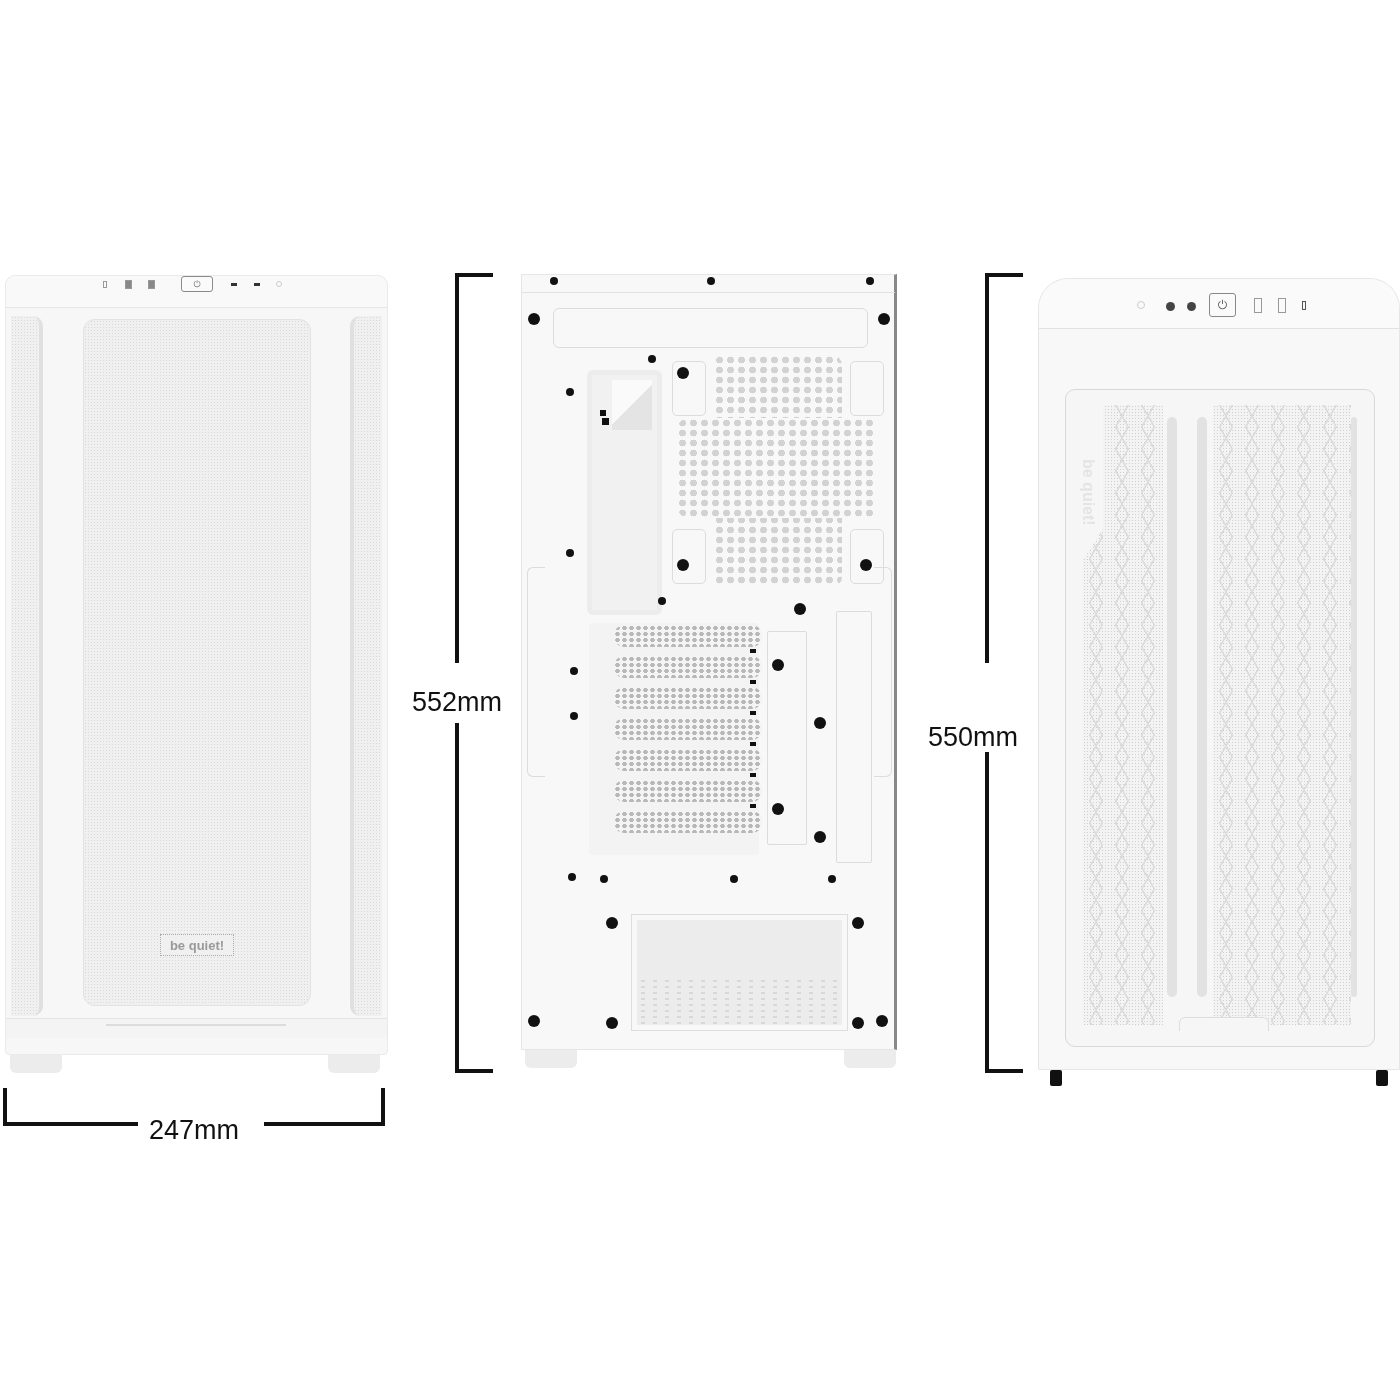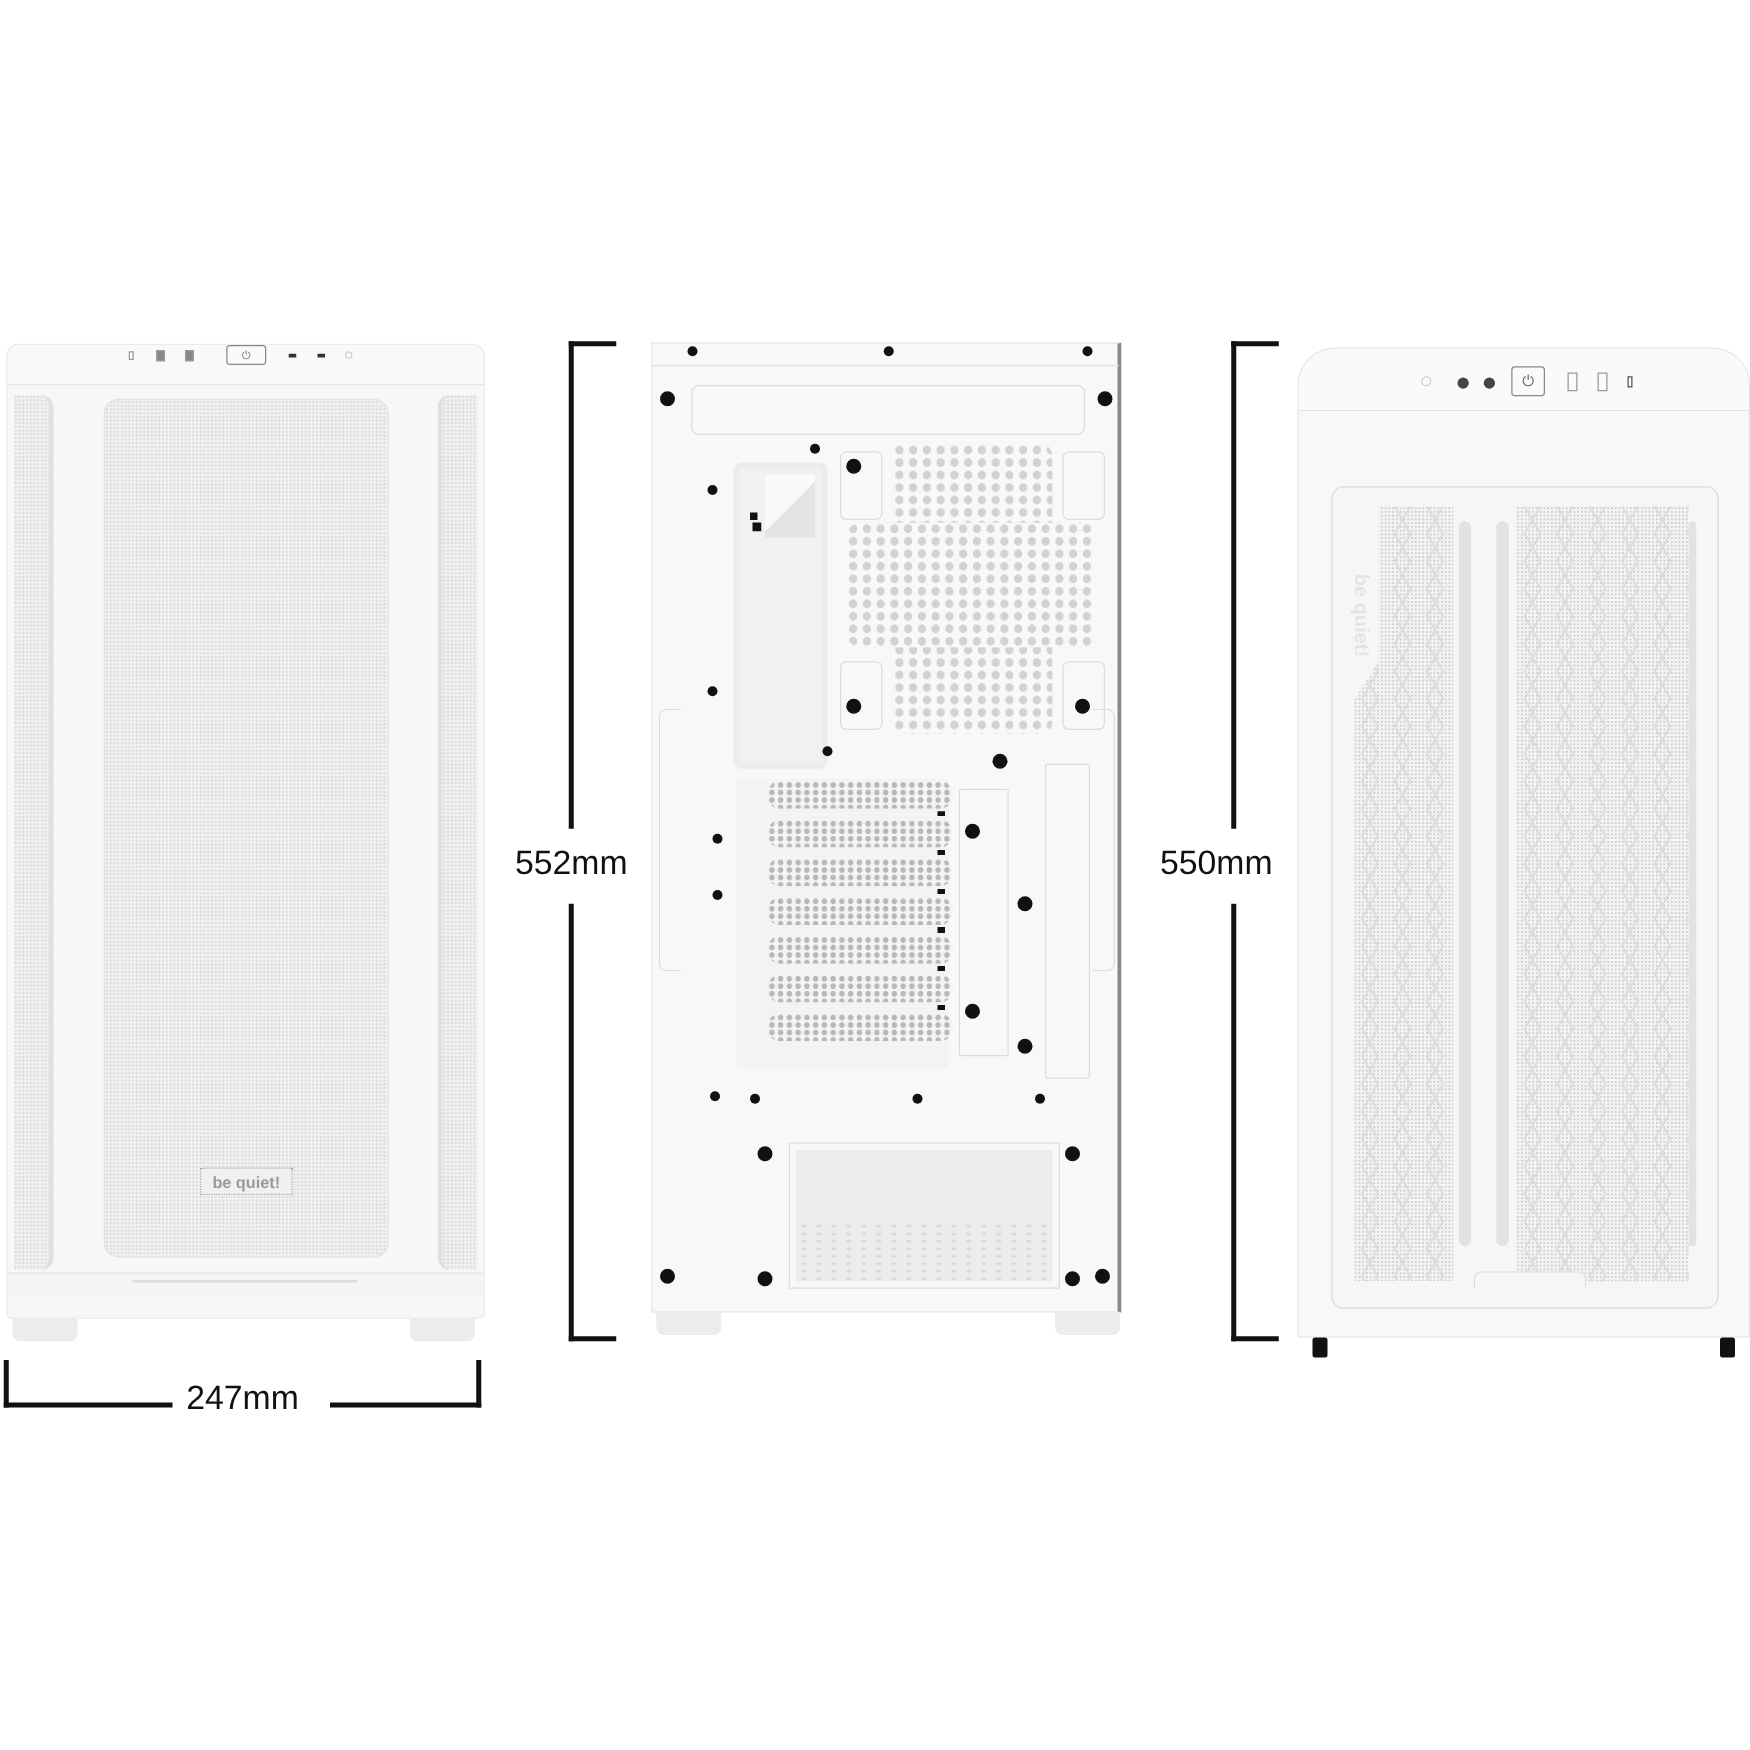--- a/index.html
+++ b/index.html
@@ -3,21 +3,21 @@
 <meta charset="utf-8">
 <style>
   * { box-sizing: border-box; margin: 0; padding: 0; }
   html, body { width: 1400px; height: 1400px; background: #ffffff; overflow: hidden; }
   body { position: relative; font-family: "Liberation Sans", sans-serif; color: #111; }
 
   .abs { position: absolute; }
 
   
   .dim-bar { position: absolute; background: #111; }
-  .dim-label { position: absolute; font-size: 27px; color: #111; background: #fff; padding: 0 6px; line-height: 30px; font-family: "Liberation Sans", sans-serif; }
+  .dim-label { position: absolute; font-size: 27px; color: #111; background: #fff; padding: 0 6px; line-height: 30px; font-family: "Liberation Sans", sans-serif; margin-top: 12px; }
 
   
   .case { position: absolute; background: #f6f6f6; }
   .mesh-fine {
     background-color: #f0f0f0;
     background-image: radial-gradient(#d8d8d8 0.8px, transparent 1px);
     background-size: 3px 3px;
   }
   .hex {
     background-color: #ececec;
@@ -156,21 +156,21 @@
   <div class="screw" style="left:330px; top:742px;"></div>
   <div class="screw" style="left:354px; top:740px;"></div>
 </div>
 <div class="foot" style="left:525px; top:1050px; width:52px; height:18px;"></div>
 <div class="foot" style="left:844px; top:1050px; width:52px; height:18px;"></div>
 
 <div class="dim-bar" style="left:985px; top:273px; width:38px; height:4px;"></div>
 <div class="dim-bar" style="left:985px; top:1069px; width:38px; height:4px;"></div>
 <div class="dim-bar" style="left:985px; top:273px; width:4px; height:390px;"></div>
 <div class="dim-bar" style="left:985px; top:723px; width:4px; height:350px;"></div>
-<div class="dim-label" style="left:922px; top:675px;">550mm</div>
+<div class="dim-label" style="left:922px; top:710px;">550mm</div>
 
 <div class="case" style="left:1038px; top:278px; width:362px; height:792px; background:#f8f8f8; border:1px solid #e6e6e6; border-radius:30px 30px 0 0;">
   <div class="abs" style="left:0; top:0; width:360px; height:50px; background:#fafafa; border-bottom:1px solid #e2e2e2; border-radius:30px 30px 0 0;"></div>
 
   <div class="abs" style="left:98px; top:22px; width:8px; height:8px; border-radius:50%; border:1px solid #ccc;"></div>
   <div class="jack" style="left:127px; top:23px;"></div>
   <div class="jack" style="left:148px; top:23px;"></div>
   <div class="port" style="left:170px; top:14px; width:27px; height:24px; border-radius:3px; border-color:#888; display:flex; align-items:center; justify-content:center; font-size:12px; color:#666;">⏻</div>
   <div class="port" style="left:215px; top:19px; width:8px; height:15px;"></div>
   <div class="port" style="left:239px; top:19px; width:8px; height:15px;"></div>

